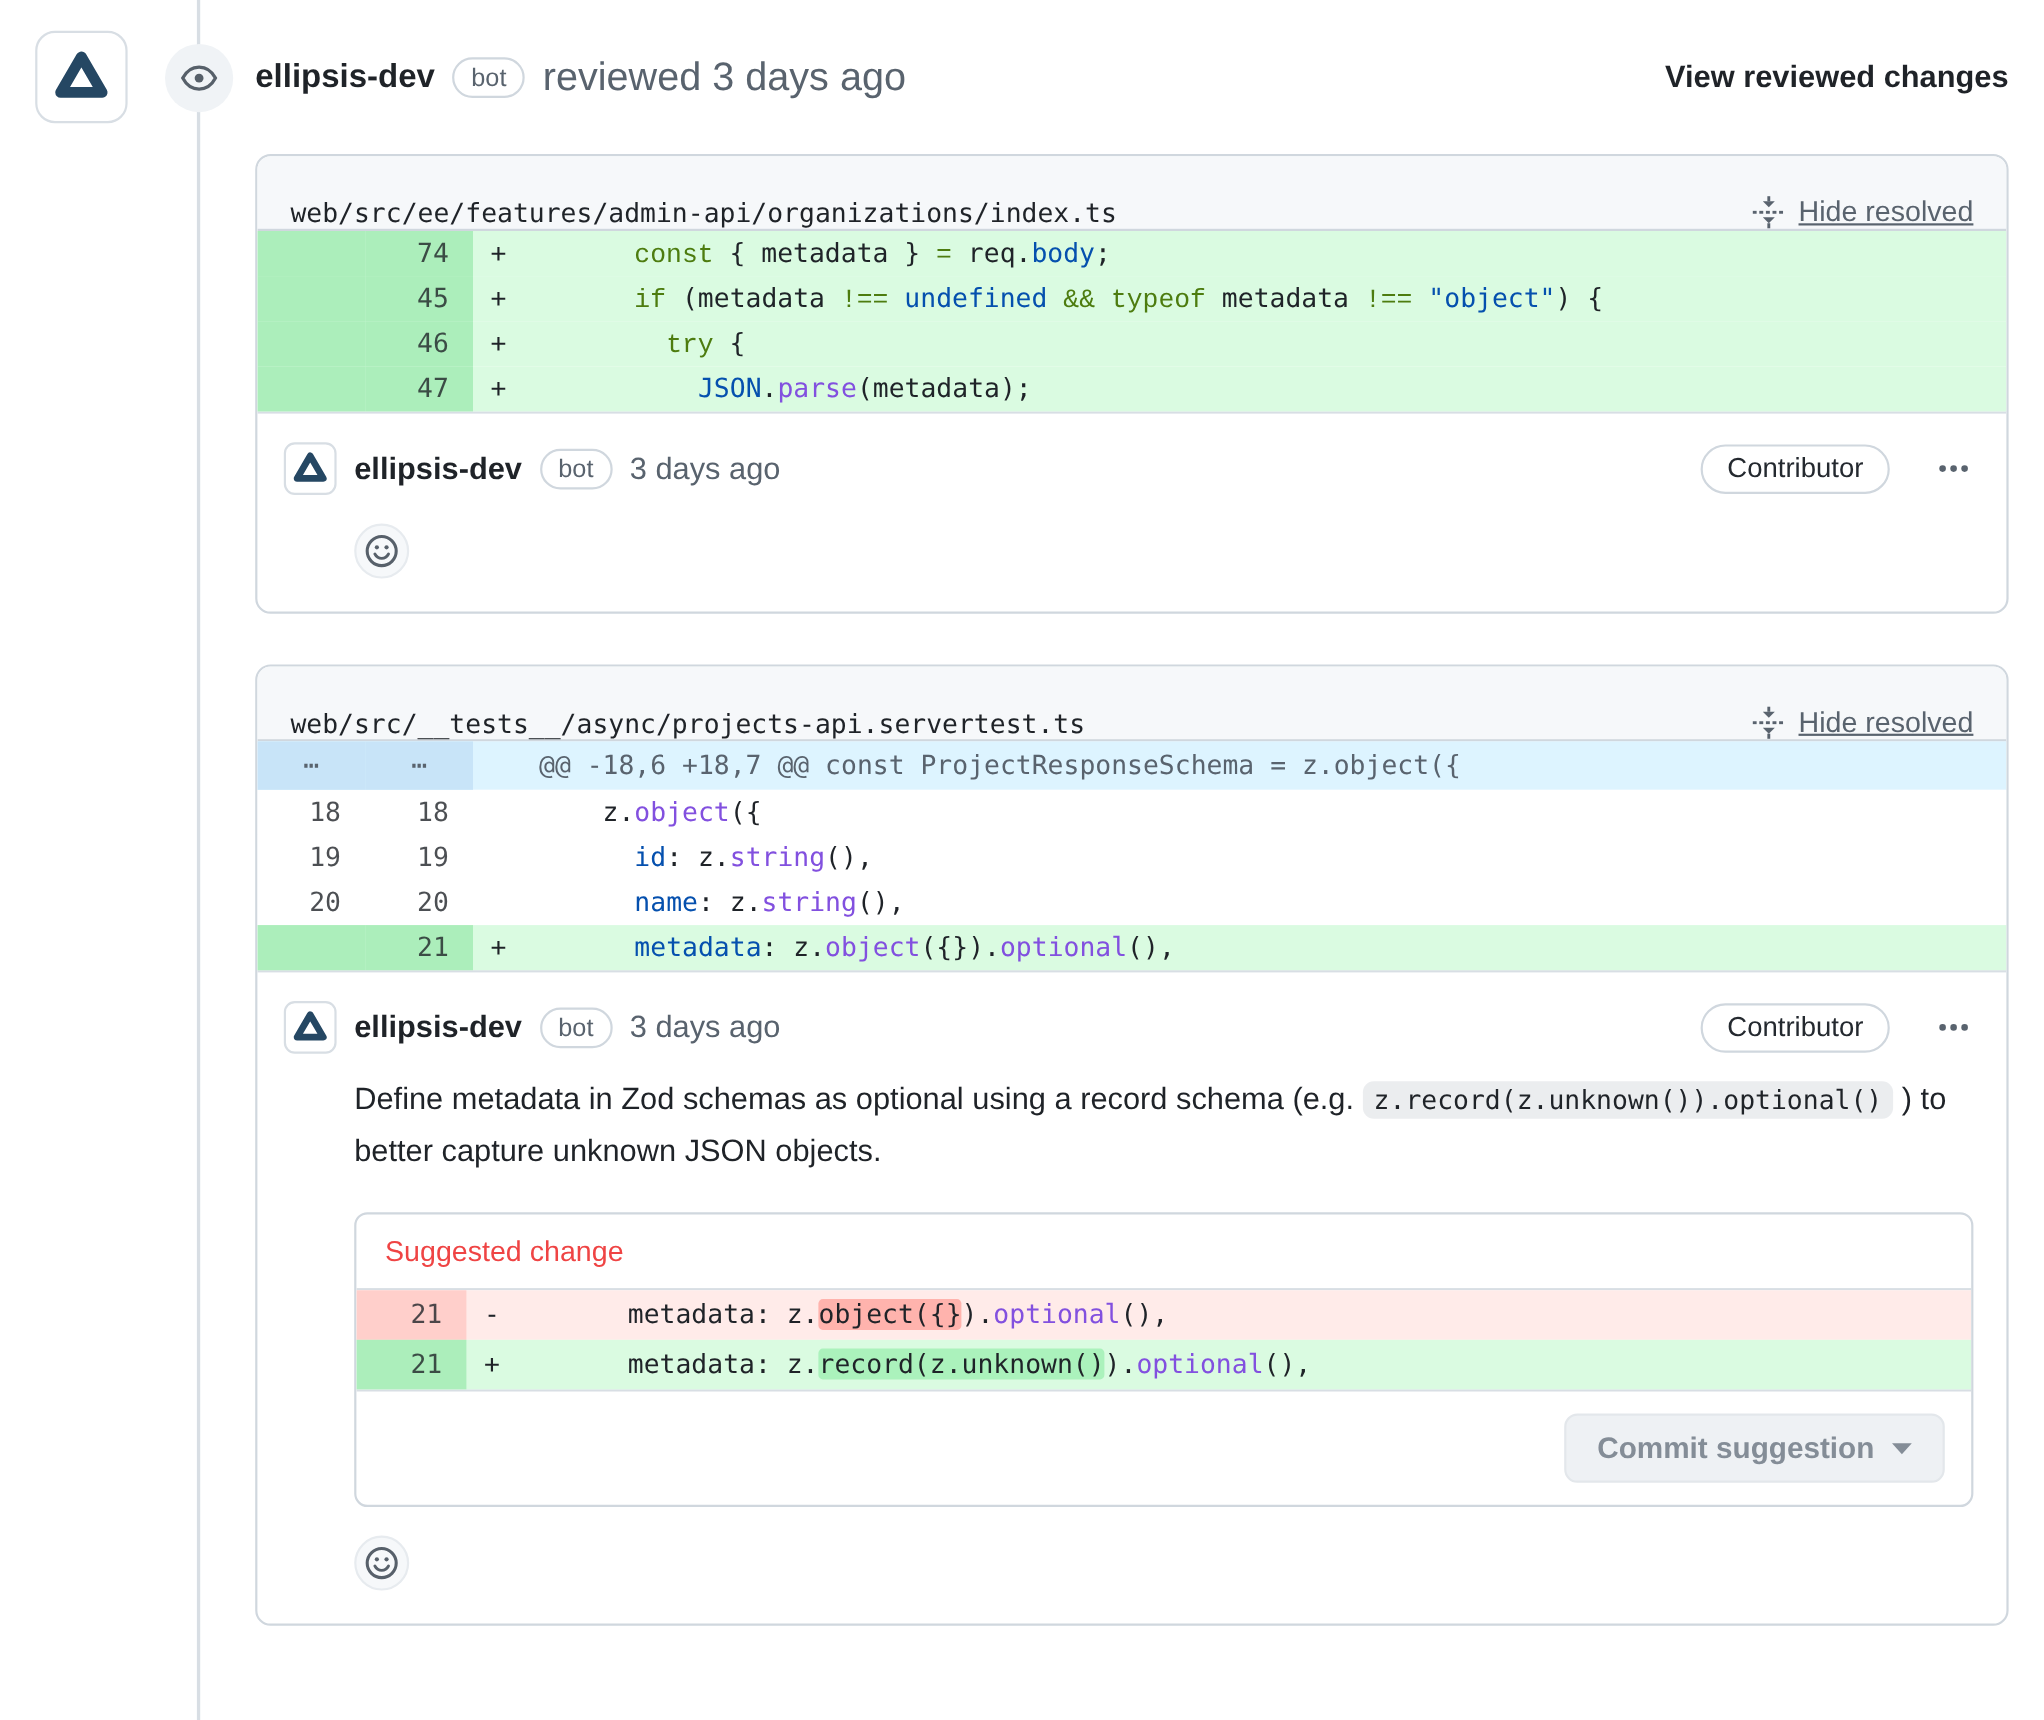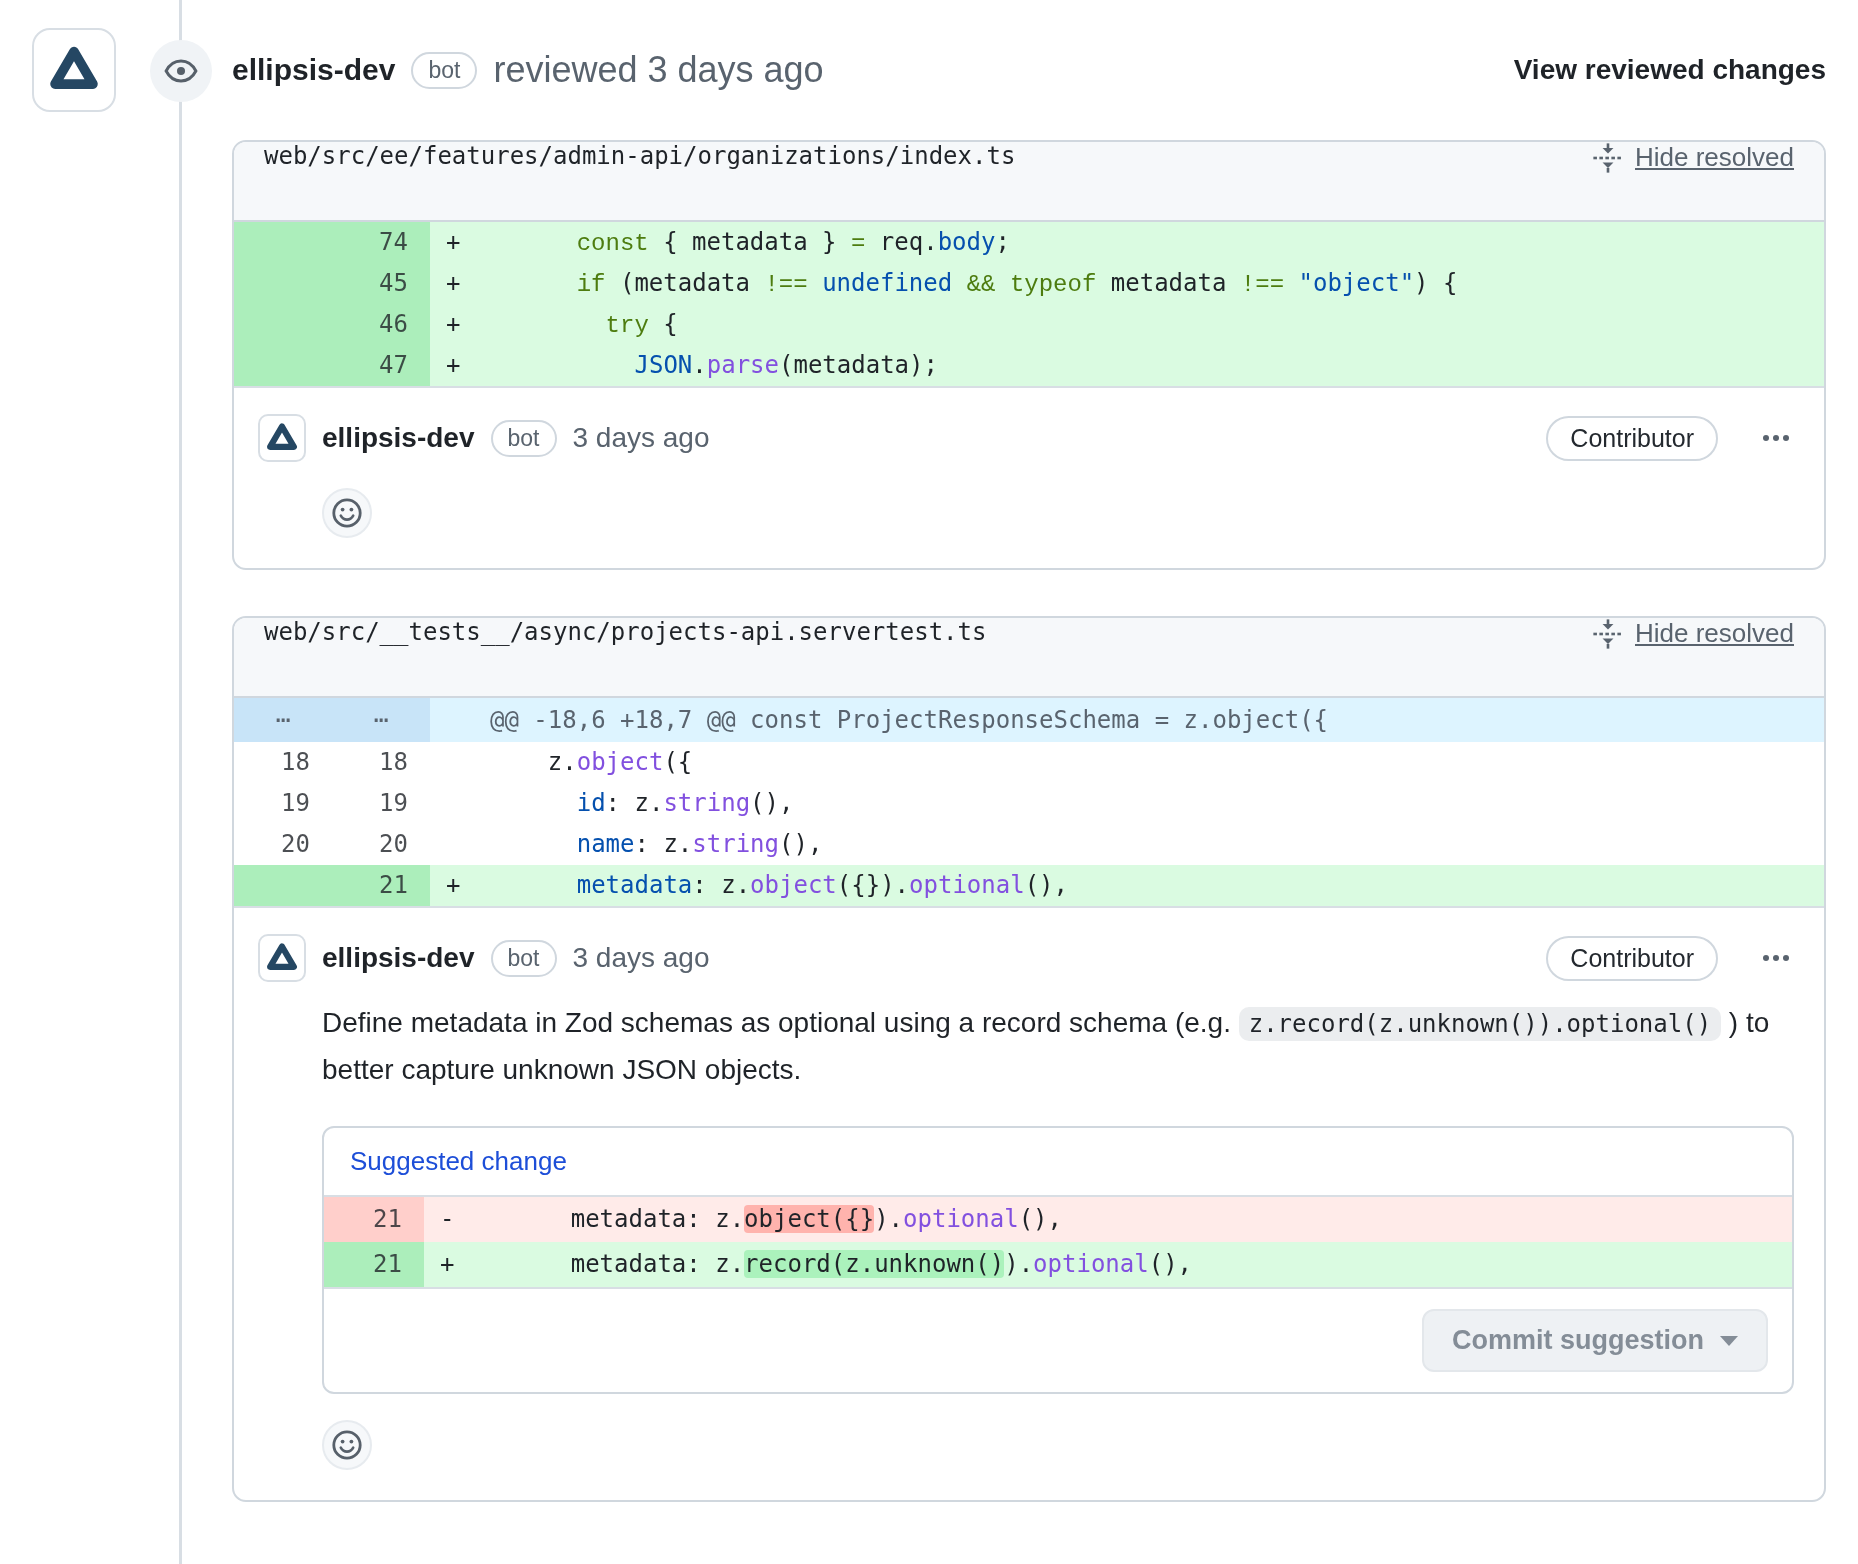--- a/index.html
+++ b/index.html
@@ -12,21 +12,21 @@
   .review-header { position:relative; height:140px; padding:0 32px 0 232px; display:flex; align-items:center; gap:16px; }
   .big-avatar { position:absolute; left:32px; top:28px; width:84px; height:84px; border:2px solid #d8dee4; border-radius:18px; background:#fff; display:flex; align-items:center; justify-content:center; }
   .eye-badge { position:absolute; left:150px; top:40px; width:62px; height:62px; border-radius:50%; background:#f0f3f6; display:flex; align-items:center; justify-content:center; }
   .author-name { font-weight:bold; font-size:30px; color:#1f2328; }
   .badge-pill { border:2px solid #d0d7de; border-radius:999px; padding:3px 15px; font-size:23px; color:#59636e; background:#fff; }
   .header-action { font-size:36px; color:#59636e; }
   .view-link { margin-left:auto; font-size:28px; font-weight:bold; color:#1f2328; cursor:pointer; }
 
   
   .card { margin:0 0 46px 232px; width:1594px; border:2px solid #d0d7de; border-radius:14px; background:#fff; overflow:hidden; }
-  .card-header { height:80px; background:#f6f8fa; border-bottom:2px solid #d0d7de; display:flex; align-items:flex-start; justify-content:space-between; padding:0 30px; }
+  .card-header { height:68px; background:#f6f8fa; border-bottom:2px solid #d0d7de; display:flex; align-items:flex-end; justify-content:space-between; padding:0 30px; }
   .file-path { font-family:"DejaVu Sans Mono", monospace; font-size:24px; color:#1f2328; cursor:pointer; }
   .hide-resolved { display:flex; align-items:center; gap:12px; font-size:26px; color:#59636e; cursor:pointer;text-decoration:underline; }
 
   
   .diff { font-family:"DejaVu Sans Mono", monospace; font-size:24px; border-bottom:2px solid #d8dee4; }
   .diff-row { display:flex; height:41px; line-height:41px; white-space:pre; }
   .gut { width:98px; flex:0 0 98px; text-align:right; padding-right:22px; color:rgba(31,35,40,0.8); cursor:pointer; }
   .marker { width:50px; flex:0 0 50px; padding-left:16px; color:#1f2328; }
   .codecell { padding-left:10px; white-space:pre; }
   .row-add { background:#dafbe1; }
@@ -51,21 +51,21 @@
   .comment-name { font-weight:bold; font-size:28px; color:#1f2328; }
   .comment-time { font-size:28px; color:#59636e; }
   .role-pill { margin-left:auto; border:2px solid #d0d7de; border-radius:999px; padding:6px 22px; font-size:25px; color:#24292f; background:#fff; }
   .kebab { margin-left:26px; margin-right:8px; cursor:pointer; display:flex; align-items:center; }
   .comment-body { margin:18px 0 0 64px; font-size:28px; line-height:45px; color:#1f2328; max-width:1480px; }
   .inline-code { font-family:"DejaVu Sans Mono", monospace; font-size:24px; background:rgba(175,184,193,0.25); border-radius:10px; padding:3px 10px; }
   .reaction-btn { margin:26px 0 0 64px; width:50px; height:50px; border-radius:50%; border:2px solid #e7ebef; background:#f6f8fa; display:flex; align-items:center; justify-content:center; cursor:pointer; }
 
   
   .suggestion { margin:34px 0 0 64px; border:2px solid #d0d7de; border-radius:12px; overflow:hidden; max-width:1472px; }
-  .suggestion-title { padding:18px 26px; font-size:26px; color:#1d4ed8; }
+  .suggestion-title { padding:18px 26px; font-size:26px; color:#ef4444; }
   .suggestion .diff { border-top:2px solid #d8dee4; border-bottom:2px solid #d8dee4; }
   .suggestion .diff-row { height:45px; line-height:45px; }
   .suggestion .gut { width:100px; flex:0 0 100px; }
   .suggestion-footer { display:flex; justify-content:flex-end; padding:20px 24px; }
   .commit-btn { background:#eef1f4; border:2px solid #e3e7eb; border-radius:12px; color:#848d97; font-weight:bold; font-size:27px; padding:14px 28px; display:flex; align-items:center; gap:16px; cursor:pointer; }
   .caret-down { width:0; height:0; border-left:9px solid transparent; border-right:9px solid transparent; border-top:10px solid #848d97; }
 </style>
 </head>
 <body>
 

